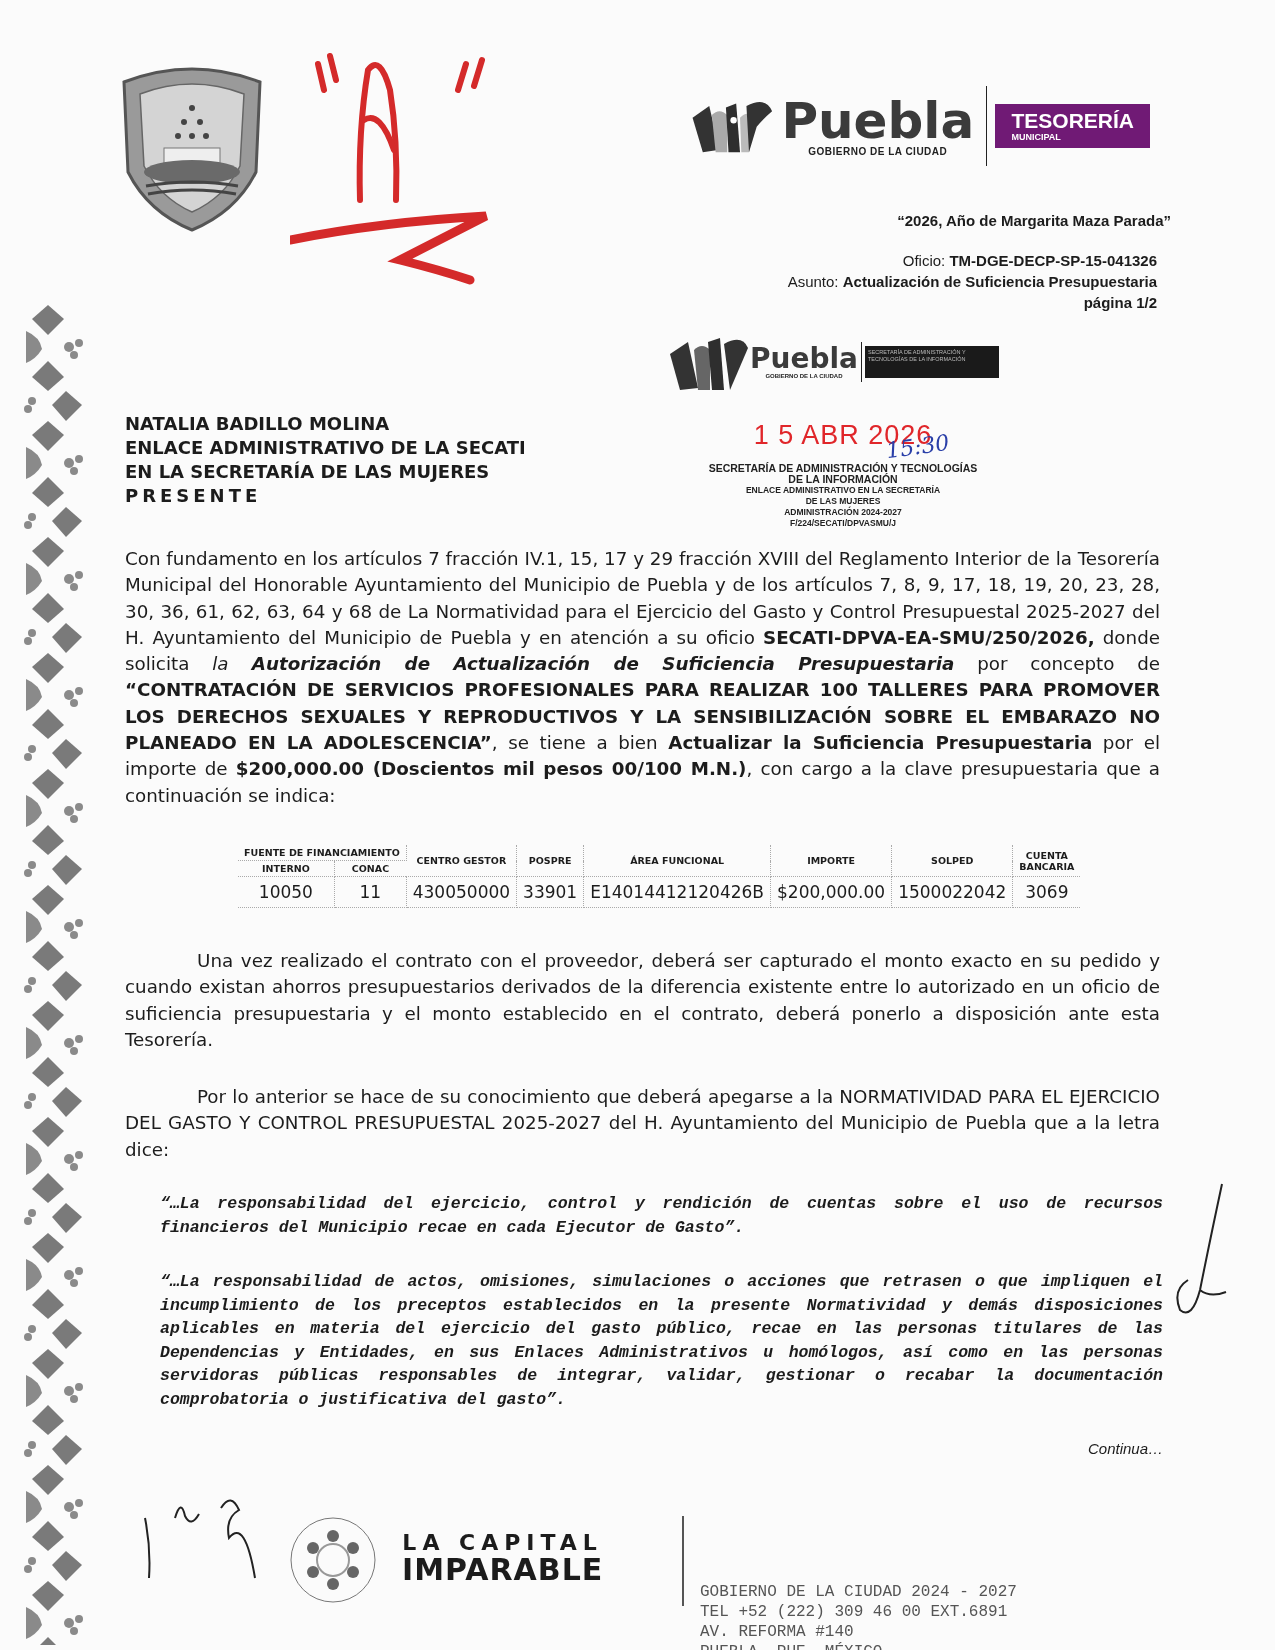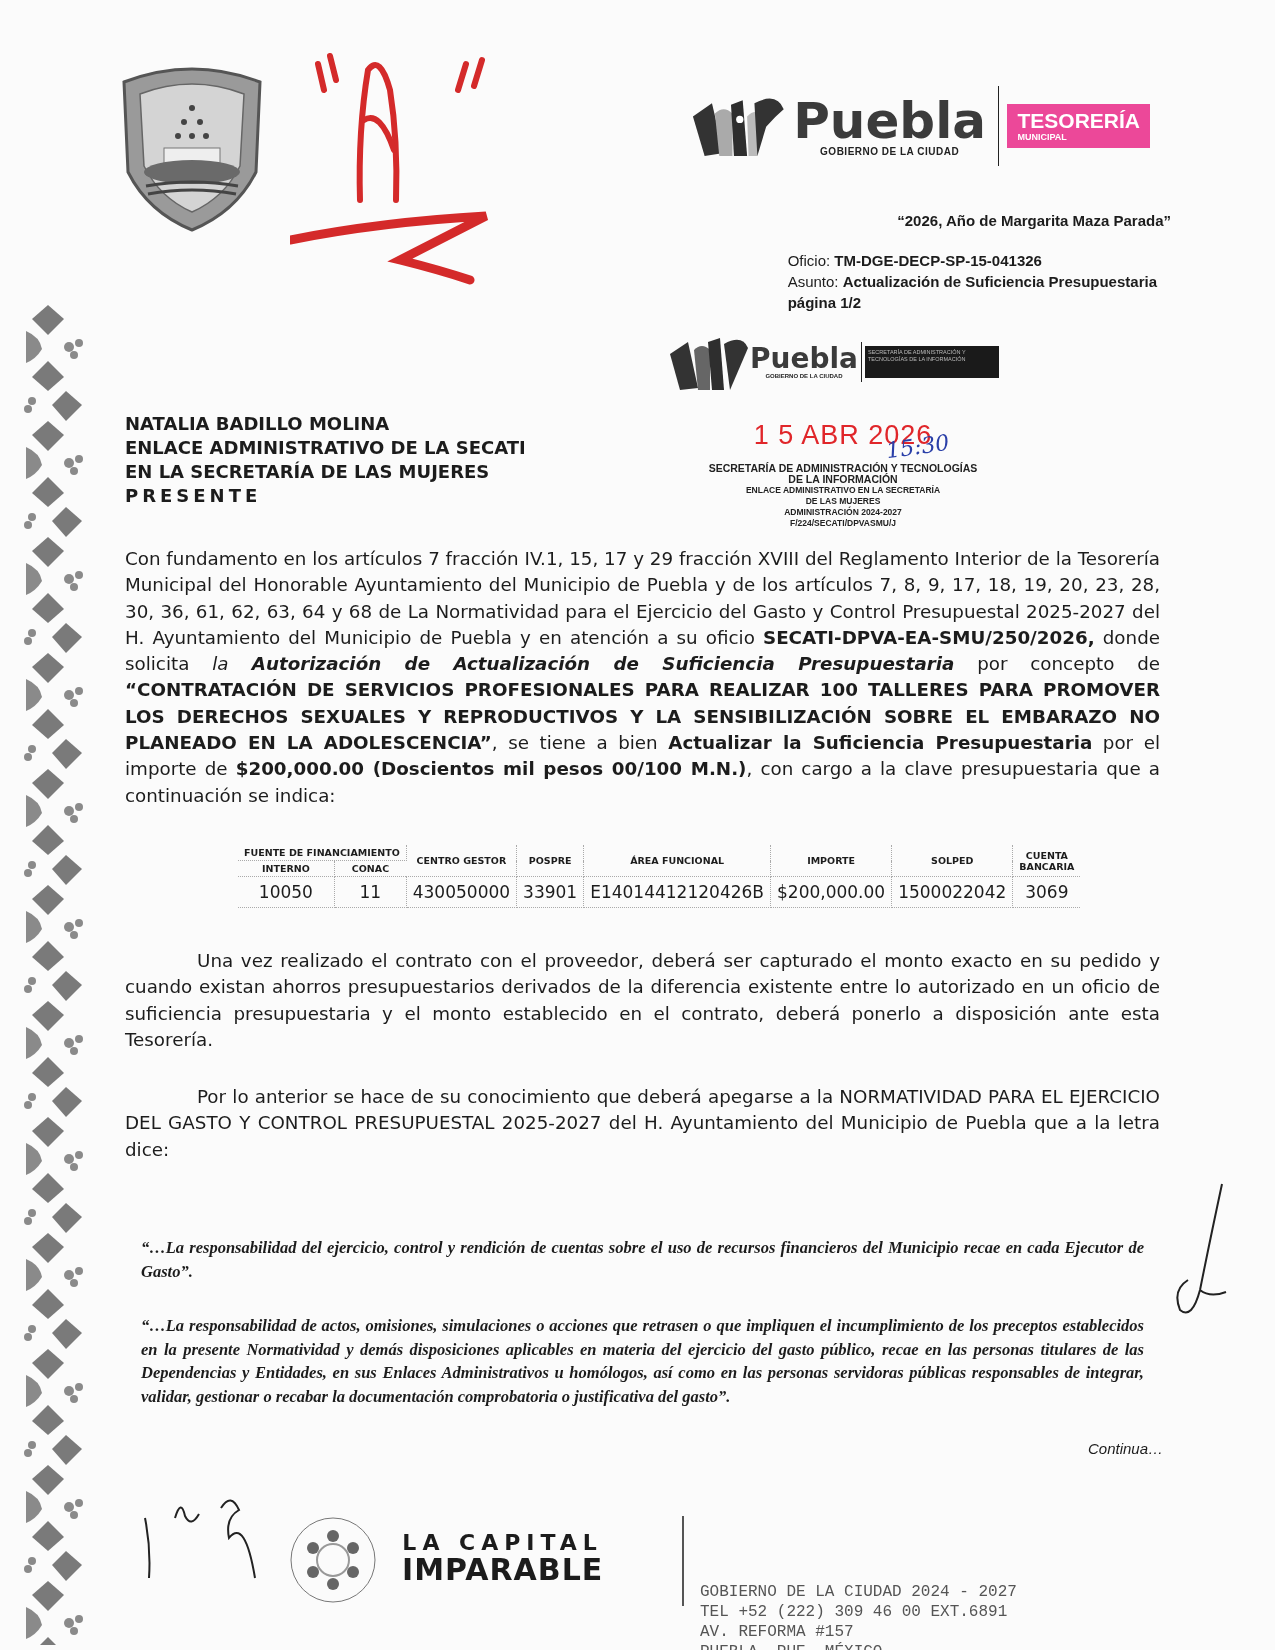--- a/index.html
+++ b/index.html
@@ -17,26 +17,26 @@
   
   .crest { left: 116px; top: 62px; width: 152px; height: 172px; }
 
   
   .red-mark { left: 290px; top: 50px; width: 220px; height: 240px; }
 
   
   .logo-main { left: 690px; top: 78px; width: 460px; height: 96px; }
   .puebla-word { font-family: "DejaVu Sans", sans-serif; font-weight: bold; color: #3b3b3b; }
   .gov-sub { font-size: 10px; font-weight: bold; letter-spacing: 0.5px; color: #222; }
-  .tesoreria-box { background: #ec4899; color: #fff; padding: 6px 10px; }
+  .tesoreria-box { background: #701a75; color: #fff; padding: 6px 16px; }
   .tesoreria-box .t1 { font-size: 21px; font-weight: bold; line-height: 22px; }
   .tesoreria-box .t2 { font-size: 9px; font-weight: bold; }
 
   .motto { right: 104px; top: 212px; font-size: 15px; font-weight: bold; }
-  .oficio { right: 118px; top: 250px; font-size: 15px; line-height: 21px; }
+  .oficio { right: 118px; top: 250px; font-size: 15px; text-align: right; line-height: 21px; }
   .oficio b { font-weight: bold; }
 
   
   .stamp { left: 668px; top: 334px; width: 350px; }
   .stamp-logo { display: flex; align-items: center; }
   .stamp-date { color: #e0262a; font-size: 27px; text-align: center; letter-spacing: 1px; margin-top: 30px; font-family: "Liberation Sans Narrow","Liberation Sans", sans-serif; }
   .stamp-hand { color: #2a3fa8; font-size: 22px; font-style: italic; position: absolute; left: 218px; top: 100px; transform: rotate(-8deg); font-family: "DejaVu Serif", serif; }
   .stamp-text { text-align: center; font-weight: bold; font-size: 10.5px; line-height: 11px; margin-top: 12px; color: #222; }
   .stamp-text .sm { font-size: 8.5px; }
 
@@ -49,21 +49,21 @@
 
   
   .budget-table { left: 238px; top: 845px; border-collapse: collapse; font-family: "DejaVu Sans", sans-serif; }
   .budget-table th { font-size: 9.5px; font-weight: bold; text-align: center; padding: 2px 6px; border-right: 1px dotted #aaa; border-bottom: 1px dotted #aaa; line-height: 11px; }
   .budget-table td { font-size: 17px; text-align: center; padding: 5px 6px; border-right: 1px dotted #aaa; border-bottom: 1px dotted #aaa; white-space: nowrap; }
   .budget-table tr > *:last-child { border-right: none; }
 
   .p2 { top: 948px; text-indent: 72px; }
   .p3 { top: 1084px; text-indent: 72px; }
 
-  .quote { left: 141px; width: 1003px; font-size: 16.5px; line-height: 23.5px; font-weight: bold; font-style: italic; text-align: justify; font-family: Liberation Serif, serif; margin-top: 44px; }
+  .quote { left: 160px; width: 1003px; font-size: 16.5px; line-height: 23.5px; font-weight: bold; font-style: italic; text-align: justify; font-family: Liberation Mono, monospace; }
   .q1 { top: 1192px; }
   .q2 { top: 1270px; }
 
   .continua { right: 112px; top: 1440px; font-size: 15px; font-style: italic; }
 
   .signatures { left: 135px; top: 1488px; width: 140px; height: 100px; }
   .right-sig { left: 1170px; top: 1180px; width: 60px; height: 160px; }
 
   .footer-seal { left: 287px; top: 1514px; width: 92px; height: 92px; }
   .capital { left: 402px; top: 1530px; text-align: center; }
@@ -265,15 +265,15 @@
   </svg>
 </div>
 <div class="abs capital">
   <div class="c1">LA CAPITAL</div>
   <div class="c2">IMPARABLE</div>
 </div>
 <div class="abs footer-divider"></div>
 <div class="abs footer-contact">
   <div>GOBIERNO DE LA CIUDAD 2024 - 2027</div>
   <div>TEL +52 (222) 309 46 00 EXT.6891</div>
-  <div>AV. REFORMA #157</div>
+  <div>AV. REFORMA #140</div>
   <div>PUEBLA, PUE. MÉXICO</div>
 </div>
 
 </body></html>

